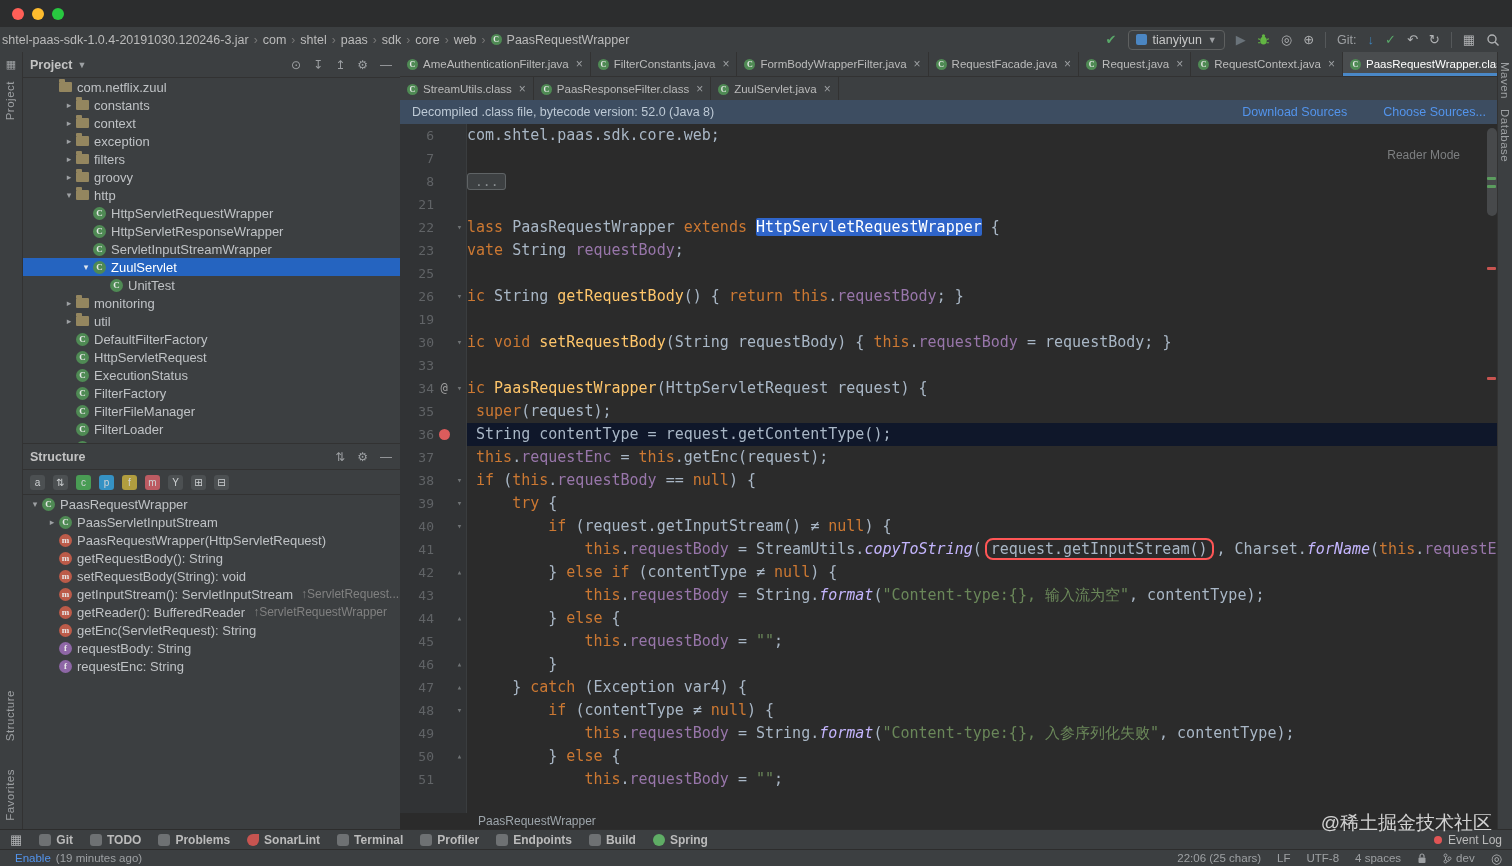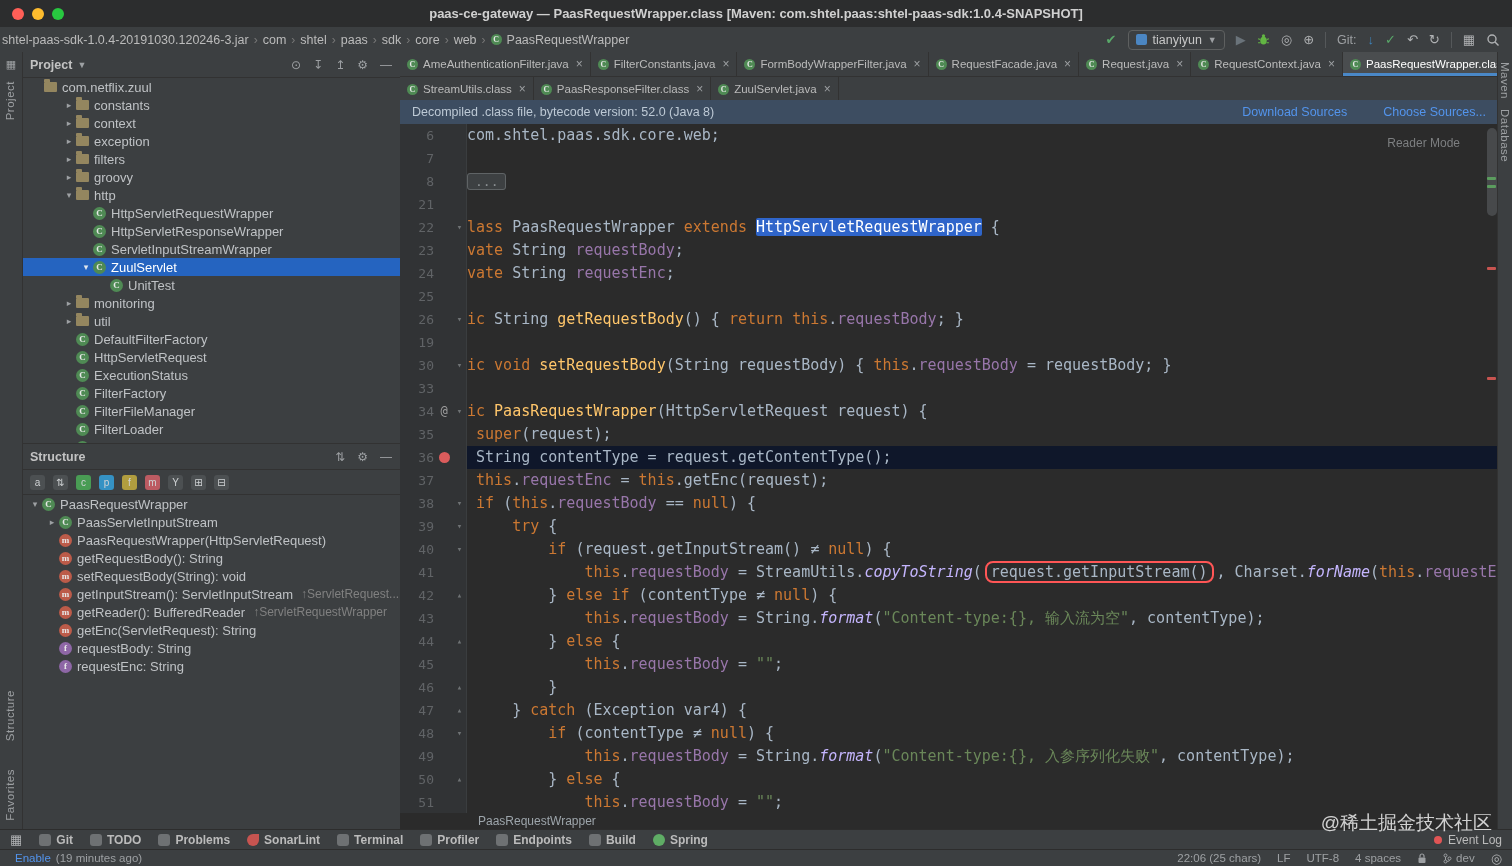--- a/index.html
+++ b/index.html
@@ -56,21 +56,21 @@
   
   #editor{position:absolute;left:400px;top:52px;right:14px;bottom:37px;background:#2b2b2b;overflow:hidden;}
   .tabsrow{height:24px;display:flex;background:#3c3f41;border-bottom:1px solid #323232;overflow:hidden;}
   .tab{display:flex;align-items:center;gap:5px;padding:0 7px;border-right:1px solid #323232;color:#bbbbbb;font-size:11.5px;white-space:nowrap;cursor:default;}
   .tab .tclose{color:#9da0a3;font-size:12px;margin-left:2px;}
   .tab.active{background:#4a4d4f;color:#ffffff;box-shadow:inset 0 -3px 0 0 #4a88c7;}
   .tab .ic-circle{width:11px;height:11px;font-size:8px;}
   #banner{position:absolute;left:0;top:48px;right:0;height:24px;background:#3d4d61;display:flex;align-items:center;padding:0 12px;color:#bdc9d5;font-size:12.5px;box-sizing:border-box;}
   #banner .blink{color:#5394ec;margin-left:36px;cursor:pointer;}
   #banner .spacer{flex:1;}
-  #reader-mode{position:absolute;top:84px;right:38px;color:#7d7f81;font-size:12px;z-index:4;}
+  #reader-mode{position:absolute;top:96px;right:38px;color:#7d7f81;font-size:12px;z-index:4;}
   #code{position:absolute;left:0;top:72px;right:0;height:689px;overflow:hidden;font-family:"DejaVu Sans Mono","Liberation Mono",monospace;font-size:15px;}
   #gutterbg{position:absolute;left:0;top:0;width:66px;height:100%;background:#313335;border-right:1px solid #3a3d3f;}
   .cl{position:relative;display:flex;height:23px;line-height:23px;}
   .ln{width:34px;flex:none;text-align:right;color:#606366;font-size:13px;padding-right:2px;cursor:pointer;}
   .mk{width:16px;flex:none;text-align:center;color:#9e9e9e;font-size:12px;}
   .mk.bpdot::before{content:'';display:inline-block;width:11px;height:11px;border-radius:50%;background:#db5c5c;margin-top:6px;}
   .fd{width:15px;flex:none;text-align:center;color:#6e7274;font-size:9px;}
   .codetxt{flex:1;min-width:0;white-space:pre;overflow:hidden;color:#a9b7c6;}
   .cl.bp .codetxt{background:#0f172a;}
   .tk-kw{color:#cc7832;}
@@ -102,21 +102,20 @@
 </style>
 </head>
 <body>
 
 <div id="app">
 
   <div id="titlebar">
     <span class="tl r"></span>
     <span class="tl y"></span>
     <span class="tl g"></span>
-    <div id="wtitle">paas-ce-gateway — PaasRequestWrapper.class [Maven: com.shtel.paas:shtel-paas-sdk:1.0.4-SNAPSHOT]</div>
   </div>
 
   <div id="navbar">
     <div id="breadcrumb">
         <span class="crumb">shtel-paas-sdk-1.0.4-20191030.120246-3.jar</span>
         <span class="crumb-sep">›</span>
         <span class="crumb">com</span>
         <span class="crumb-sep">›</span>
         <span class="crumb">shtel</span>
         <span class="crumb-sep">›</span>
@@ -185,21 +184,21 @@
       <span class="dd">▼</span>
       <span class="hicons">
           <span class="hicon">⊙</span>
           <span class="hicon">↧</span>
           <span class="hicon">↥</span>
           <span class="hicon">⚙</span>
           <span class="hicon">—</span>
         </span>
     </div>
     <div class="tree" id="project-tree" style="height:365px;">
-        <div class="trow" style="padding-left: 8px;">
+        <div class="trow" style="padding-left: 23px;">
           <span class="chev"></span>
           <span class="ticon ic-folder"></span>
           <span>com.netflix.zuul</span>
         </div>
         <div class="trow" style="padding-left: 40px;">
           <span class="chev">▸</span>
           <span class="ticon ic-folder"></span>
           <span>constants</span>
         </div>
         <div class="trow" style="padding-left: 40px;">
@@ -468,26 +467,20 @@
             <span class="ln">22</span>
             <span class="mk"></span>
             <span class="fd">▾</span>
             <span class="codetxt"><span class="tk-kw">lass </span><span class="tk-id">PaasRequestWrapper </span><span class="tk-kw">extends </span><span class="tk-hl">HttpServletRequestWrapper</span><span class="tk-id"> {</span></span>
           </div>
           <div class="cl">
             <span class="ln">23</span>
             <span class="mk"></span>
             <span class="fd"></span>
             <span class="codetxt"><span class="tk-kw">vate </span><span class="tk-id">String </span><span class="tk-fld">requestBody</span><span class="tk-id">;</span></span>
-          </div>
-          <div class="cl">
-            <span class="ln">24</span>
-            <span class="mk"></span>
-            <span class="fd"></span>
-            <span class="codetxt"><span class="tk-kw">vate </span><span class="tk-id">String </span><span class="tk-fld">requestEnc</span><span class="tk-id">;</span></span>
           </div>
           <div class="cl">
             <span class="ln">25</span>
             <span class="mk"></span>
             <span class="fd"></span>
             <span class="codetxt"></span>
           </div>
           <div class="cl">
             <span class="ln">26</span>
             <span class="mk"></span>

